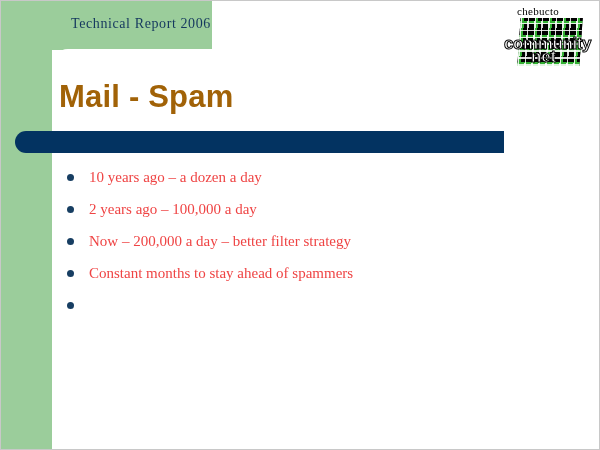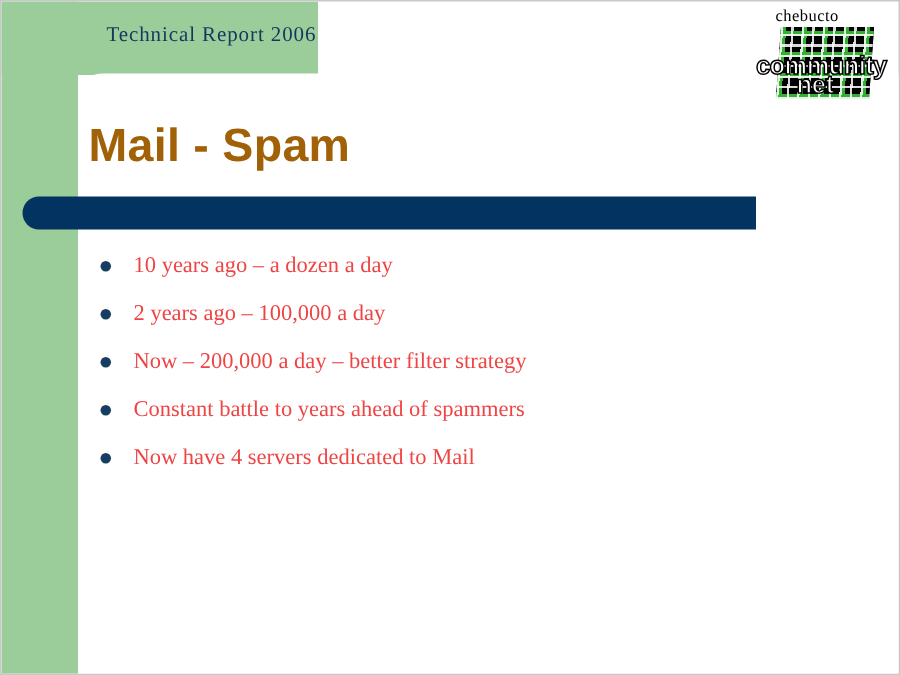--- a/index.html
+++ b/index.html
@@ -196,21 +196,20 @@
     <li class="bullet-item">
       <span class="bullet-marker"></span>
       <span>2 years ago – 100,000 a day</span>
     </li>
     <li class="bullet-item">
       <span class="bullet-marker"></span>
       <span>Now – 200,000 a day – better filter strategy</span>
     </li>
     <li class="bullet-item">
       <span class="bullet-marker"></span>
-      <span>Constant battle to years ahead of spammers</span>
-    </li>
-    <li class="bullet-item">
-      <span class="bullet-marker"></span>
-      <span>Now have 4 servers dedicated to Mail</span>
+      <span>Constant months to stay ahead of spammers</span>
+    </li>
+    <li class="bullet-item">
+      <span class="bullet-marker"></span>
     </li>
   </ul>
 
 </div>
 
 </body></html>

